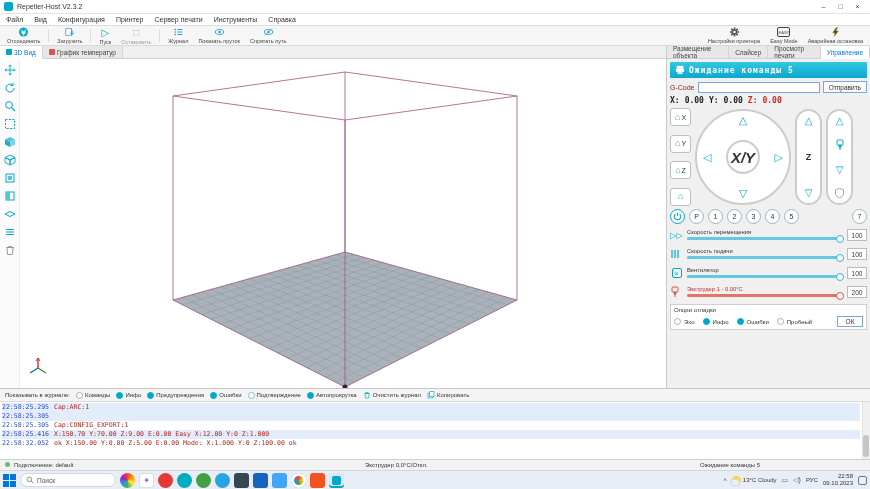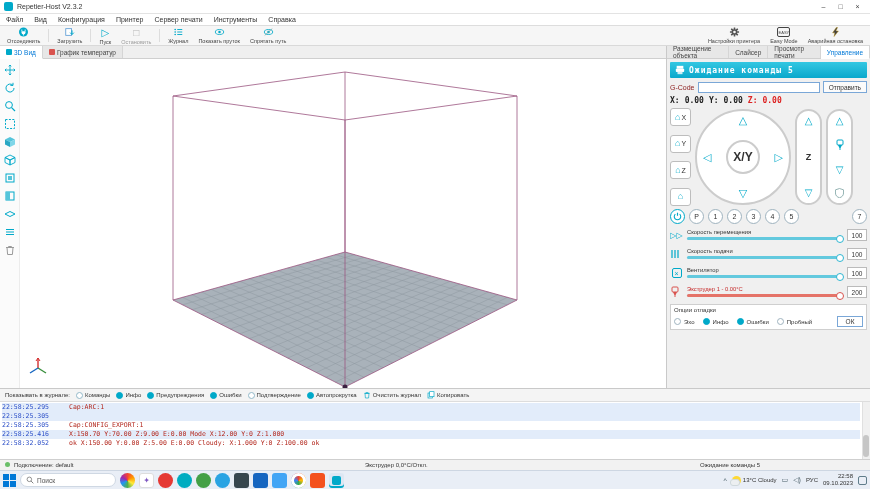--- a/index.html
+++ b/index.html
@@ -54,21 +54,21 @@
   input.gcode{flex:1;height:11px;border:1px solid #7aa7d7;background:#fff;font-size:7px;padding:0 2px;}
   .send-btn{height:12px;border:1px solid #7aa7d7;background:#fbfbfb;color:#333;font-size:6.5px;padding:0 5px;font-family:inherit;}
   .coords{display:flex;gap:5px;font-family:"DejaVu Sans Mono",monospace;font-weight:bold;font-size(8px);font-size:8px;color:#222;}
   .coords .red{color:#d22;}
 
   .pad-row{display:flex;gap:4px;align-items:stretch;height:98px;flex:0 0 98px;}
   .home-col{display:flex;flex-direction:column;justify-content:space-between;}
   .home-btn{width:21px;height:18px;border:1px solid #bdbdbd;border-radius:3px;background:#fff;display:flex;align-items:center;justify-content:center;gap:1px;font-size:7px;color:#333;}
   .home-btn .hico{color:#00a9c9;font-size:9px;line-height:1;}
   .xy-pad{width:96px;height:96px;border:2px solid #cccccc;border-radius:50%;position:relative;background:#fff;align-self:center;}
-  .xy-center{position:absolute;left:50%;top:50%;transform:translate(-50%,-50%);width:34px;height:34px;border:2px solid #cccccc;border-radius:50%;display:flex;align-items:center;justify-content:center;font-weight:bold;font-size:12px;color:#333;background:#fff;}
+  .xy-center{position:absolute;left:50%;top:50%;transform:translate(-50%,-50%);width:34px;height:34px;border:2px solid #cccccc;border-radius:50%;display:flex;align-items:center;justify-content:center;font-weight:bold;font-size:15px;color:#333;background:#fff;font-style:italic;}
   .arrow{position:absolute;color:#00a9c9;font-size:11px;line-height:1;}
   .arrow.up{top:4px;left:50%;transform:translateX(-50%);}
   .arrow.down{bottom:4px;left:50%;transform:translateX(-50%);}
   .arrow.left{left:6px;top:50%;transform:translateY(-50%);}
   .arrow.right{right:6px;top:50%;transform:translateY(-50%);}
   .pill{width:27px;height:96px;border:2px solid #cccccc;border-radius:14px;background:#fff;display:flex;flex-direction:column;align-items:center;justify-content:space-between;padding:5px 0;align-self:center;}
   .pill .tri{color:#00a9c9;font-size:10px;line-height:1;}
   .pill .zlab{font-weight:bold;font-size:9px;color:#333;}
 
   .quick-row{display:flex;gap:4px;align-items:center;}
@@ -98,21 +98,21 @@
   .ok-btn{margin-left:auto;width:26px;height:11px;border:1px solid #7aa7d7;background:#fff;font-size:6.5px;display:flex;align-items:center;justify-content:center;color:#333;}
 
   
   .logpanel{height:71px;display:flex;flex-direction:column;border-top:1px solid #c9c9c9;}
   .log-header{height:13px;flex:0 0 13px;background:#f4f4f4;display:flex;align-items:center;gap:6px;padding:0 5px;font-size:6px;color:#333;border-bottom:1px solid #ddd;}
   .chip{display:flex;align-items:center;gap:2px;}
   .chip .dot{width:7px;height:7px;border-radius:50%;border:1.5px solid #93b9c9;background:#fff;}
   .chip.on .dot{background:#00a9c9;border-color:#00a9c9;}
   .chip svg{width:8px;height:8px;}
   .log-body{flex:1;background:#fff;font-family:"DejaVu Sans Mono",monospace;font-size:6.5px;position:relative;padding:1px 10px 1px 2px;overflow:hidden;}
-  .log-line{display:flex;gap:20px;height:9px;line-height:9px;white-space:nowrap;}
+  .log-line{display:flex;gap:5px;height:9px;line-height:9px;white-space:nowrap;}
   .log-line.sel{background:#e2ecfa;}
   .log-line .t{color:#2d50c8;}
   .log-line .m{color:#b3281e;}
   .log-scroll{position:absolute;right:0;top:0;bottom:0;width:8px;background:#f0f0f0;border-left:1px solid #e0e0e0;}
   .log-thumb{position:absolute;right:1px;bottom:2px;width:6px;height:22px;background:#c6c6c6;border-radius:3px;}
 
   
   .statusbar{height:11px;background:#f2f2f2;border-top:1px solid #cfcfcf;position:relative;font-size:6px;color:#333;}
   .statusbar span{position:absolute;top:2px;white-space:nowrap;}
   .st-conn{left:14px;}
@@ -601,25 +601,25 @@
       </div>
     <div class="log-line sel">
         <span class="t">22:58:25.305</span>
       </div>
     <div class="log-line">
         <span class="t">22:58:25.305</span>
         <span class="m">Cap:CONFIG_EXPORT:1</span>
       </div>
     <div class="log-line sel">
         <span class="t">22:58:25.416</span>
-        <span class="m">X:150.70 Y:70.00 Z:9.00 E:0.00 Mode X:12.00 Y:0 Z:1.000</span>
+        <span class="m">X:150.70 Y:70.00 Z:9.00 E:0.00 Easy X:12.00 Y:0 Z:1.000</span>
       </div>
     <div class="log-line">
         <span class="t">22:58:32.052</span>
-        <span class="m">ok X:150.00 Y:0.00 Z:5.00 E:0.00 Cloudy: X:1.000 Y:0 Z:100.00 ok</span>
+        <span class="m">ok X:150.00 Y:0.00 Z:5.00 E:0.00 Mode: X:1.000 Y:0 Z:100.00 ok</span>
       </div>
     <div class="log-scroll">
         <div class="log-thumb"></div>
       </div>
   </div>
 </div>
 
 <div class="statusbar">
   <span class="st-dot"></span>
   <span class="st-conn">Подключение: default</span>

